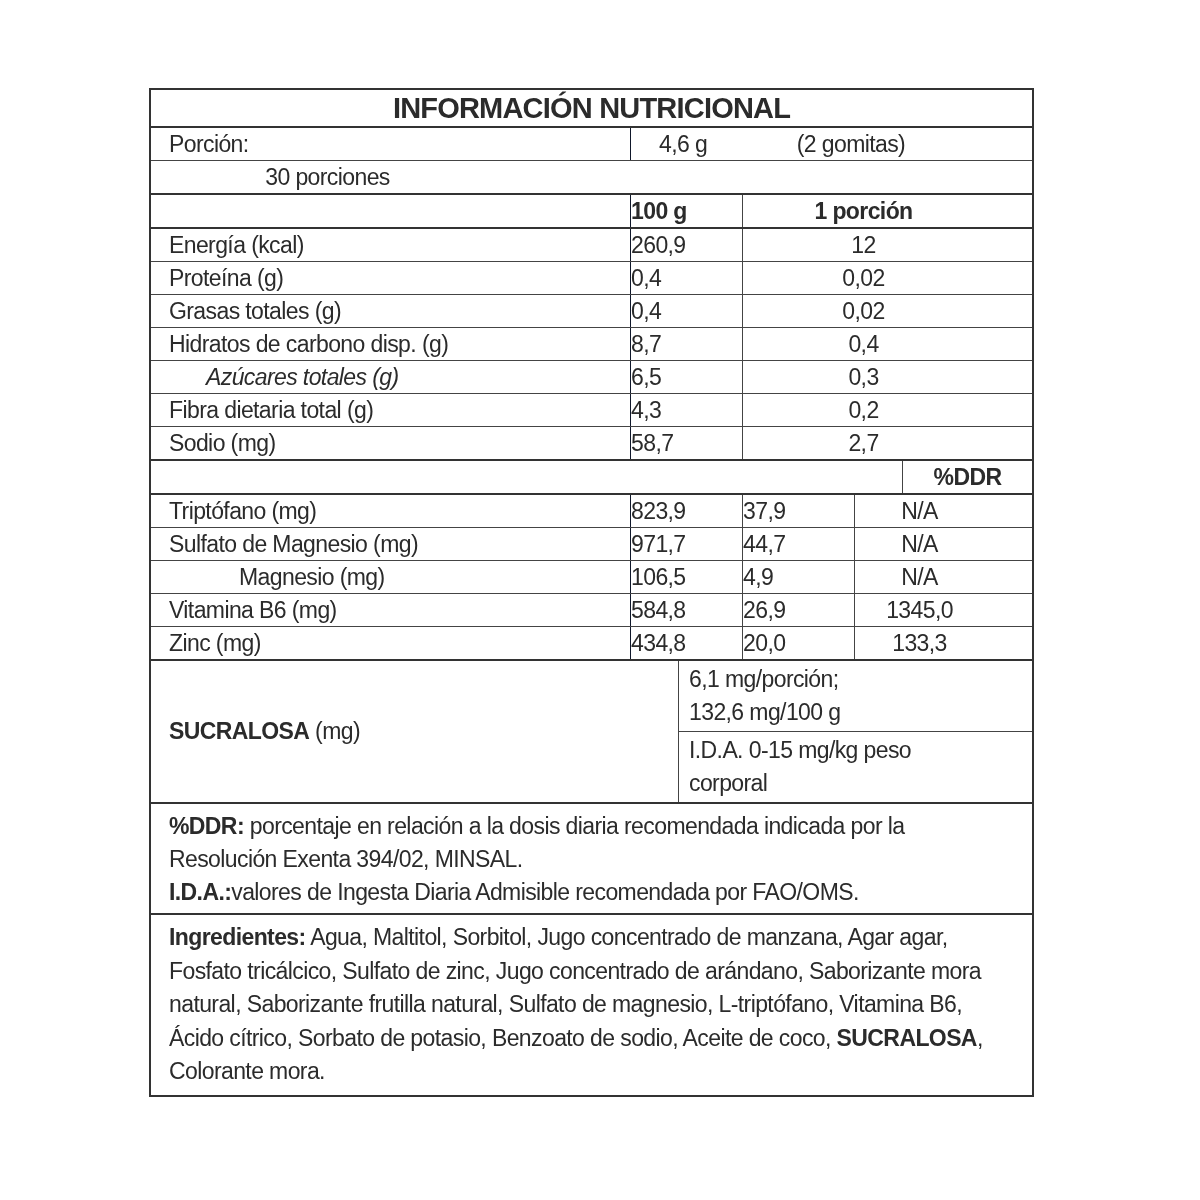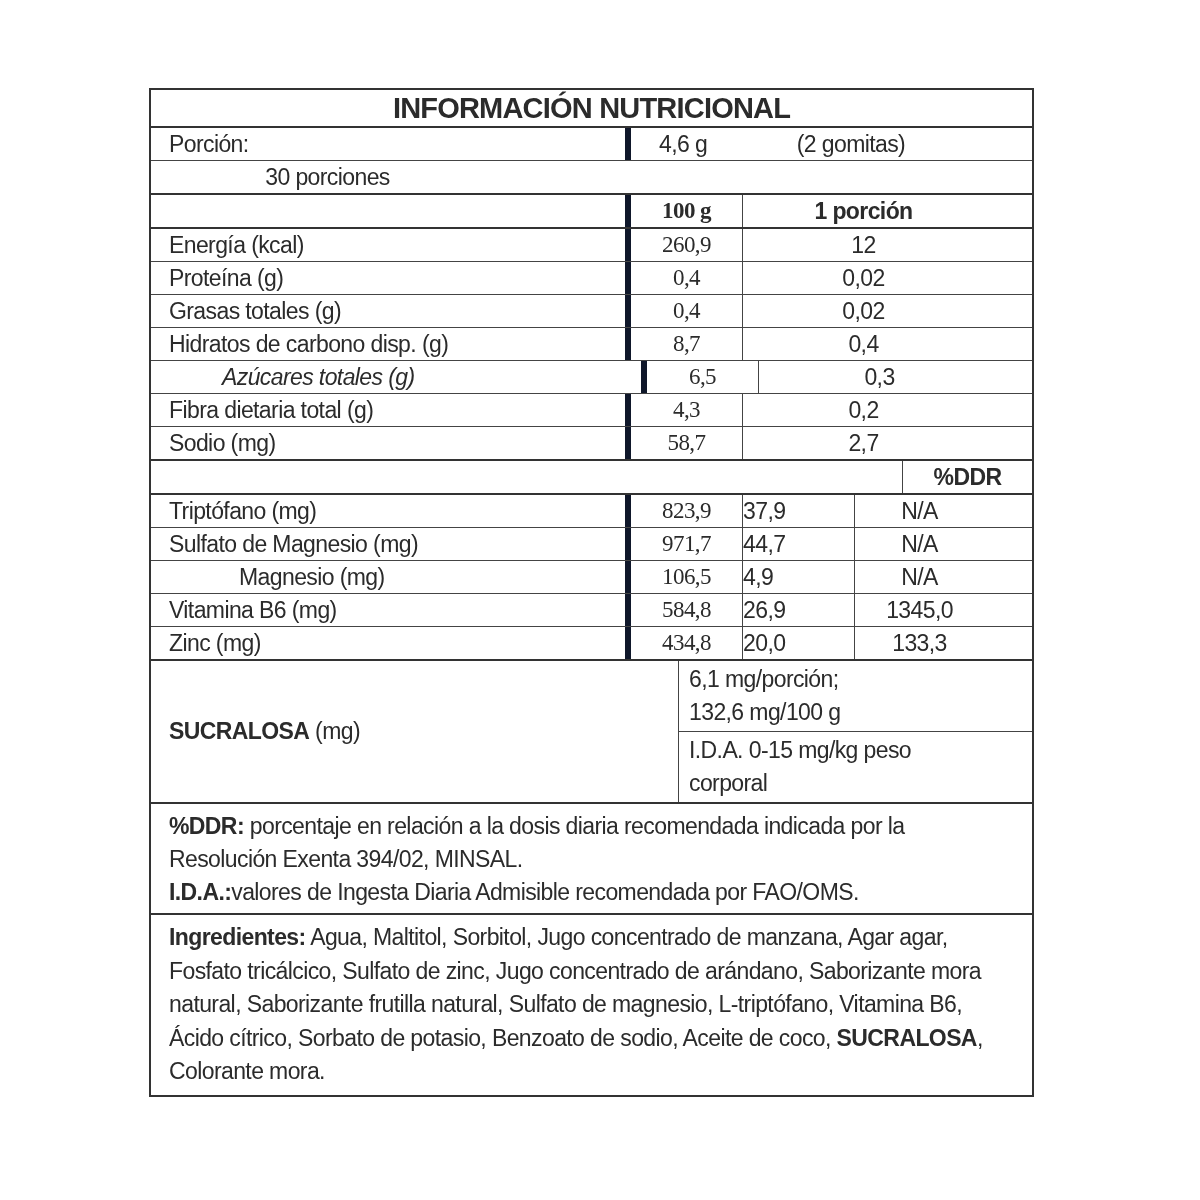--- a/index.html
+++ b/index.html
@@ -1,27 +1,27 @@
 <!DOCTYPE html>
 <html><head>
 <meta charset="utf-8">
 <style>
   html, body { margin:0; padding:0; background:#ffffff; }
   body { width:1200px; height:1200px; position:relative; font-family:"Liberation Sans", sans-serif; color:#2b2b2b; }
   .label { position:absolute; left:149px; top:88px; width:885px; border:2px solid #333; box-sizing:border-box; }
   .row { display:flex; border-bottom:1px solid #444; box-sizing:border-box; font-size:23px; letter-spacing:-0.6px; transform-origin:left; }
   .row.thick { border-bottom:2px solid #333; }
   .cell { box-sizing:border-box; padding:0 0 0 18px; line-height:32px; white-space:nowrap; overflow:hidden; }
-  .c-name { width:480px; border-right:6px solid #0f172a; }
-  .c-a { width:112px; border-right:1px solid #444; text-align:center; padding:0;font-family:Liberation Serif, serif; }
+  .c-name { width:480px; border-right:1px solid #0f172a; }
+  .c-a { width:112px; border-right:1px solid #444; text-align:left; padding:0; }
   .c-b { width:241px; text-align:center; padding:0; }
   .c-b2 { width:112px; border-right:1px solid #444; text-align:left; padding:0; }
   .c-c { width:129px; text-align:center; padding:0; }
   .title { text-align:center; font-weight:bold; font-size:29px; line-height:36px; letter-spacing:-0.8px; border-bottom:2px solid #333; }
-  .indent { padding-left:55px; font-style:italic;margin-left:16px; }
+  .indent { padding-left:55px; font-style:italic; }
   .indent2 { padding-left:88px; }
   .bold { font-weight:bold; }
   .sucra { display:flex; border-bottom:2px solid #333; font-size:23px; letter-spacing:-0.6px; }
   .sucra-name { width:528px; border-right:1px solid #444; display:flex; align-items:center; padding-left:18px; box-sizing:border-box; }
   .sucra-right { width:353px; }
   .sucra-part { padding:2px 0 2px 10px; line-height:33px; }
   .sucra-part.first { border-bottom:1px solid #444; }
   .notes { padding:6px 18px 4px 18px; font-size:23px; line-height:33px; letter-spacing:-0.6px; border-bottom:2px solid #333; }
   .ingr { padding:6px 18px 6px 18px; font-size:23px; line-height:33.5px; letter-spacing:-0.6px; }
 </style>

